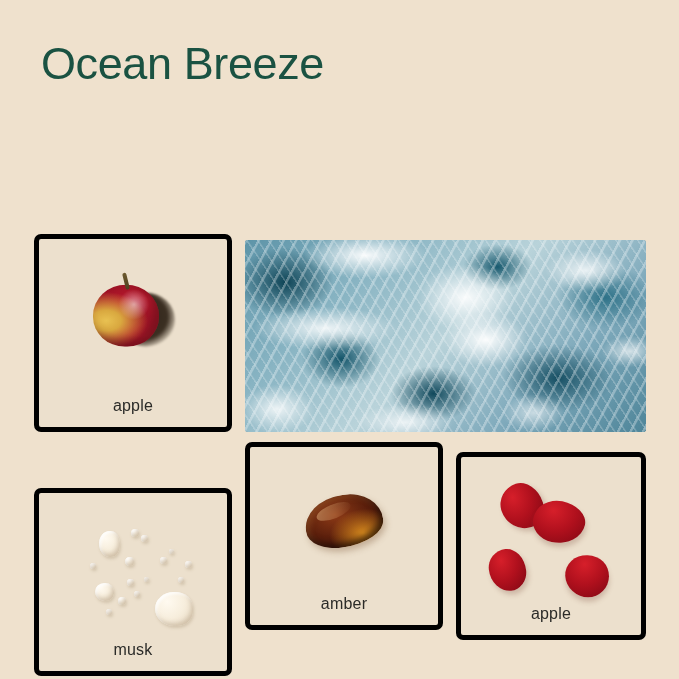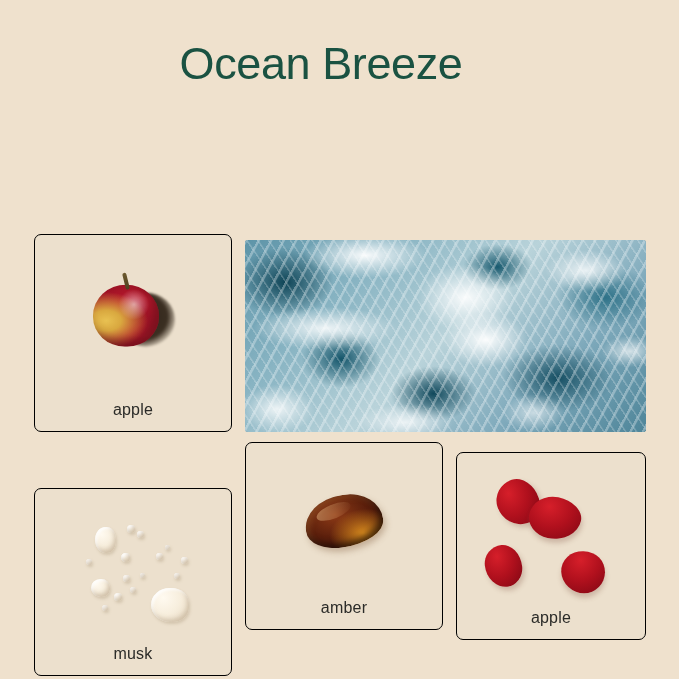--- a/index.html
+++ b/index.html
@@ -29,36 +29,35 @@
   }
   .title-line {
     display: block;
     color: #1a5242;
     font-family: "Liberation Sans", sans-serif;
     font-size: 45px;
     font-weight: 400;
     line-height: 52px;
     letter-spacing: -0.4px;
     white-space: nowrap;
-    text-align: center;
   }
 
   
   .grid {
     position: absolute;
     left: 34px;
     top: 234px;
     width: 612px;
     height: 406px;
   }
 
   .card {
     position: absolute;
     background: #ece0cd;
-    border: 1px solid #000000;
+    border: 5px solid #000000;
     border-radius: 7px;
     box-sizing: border-box;
     overflow: hidden;
   }
   .card-art {
     position: absolute;
     left: 0;
     right: 0;
     top: 0;
     bottom: 34px;

